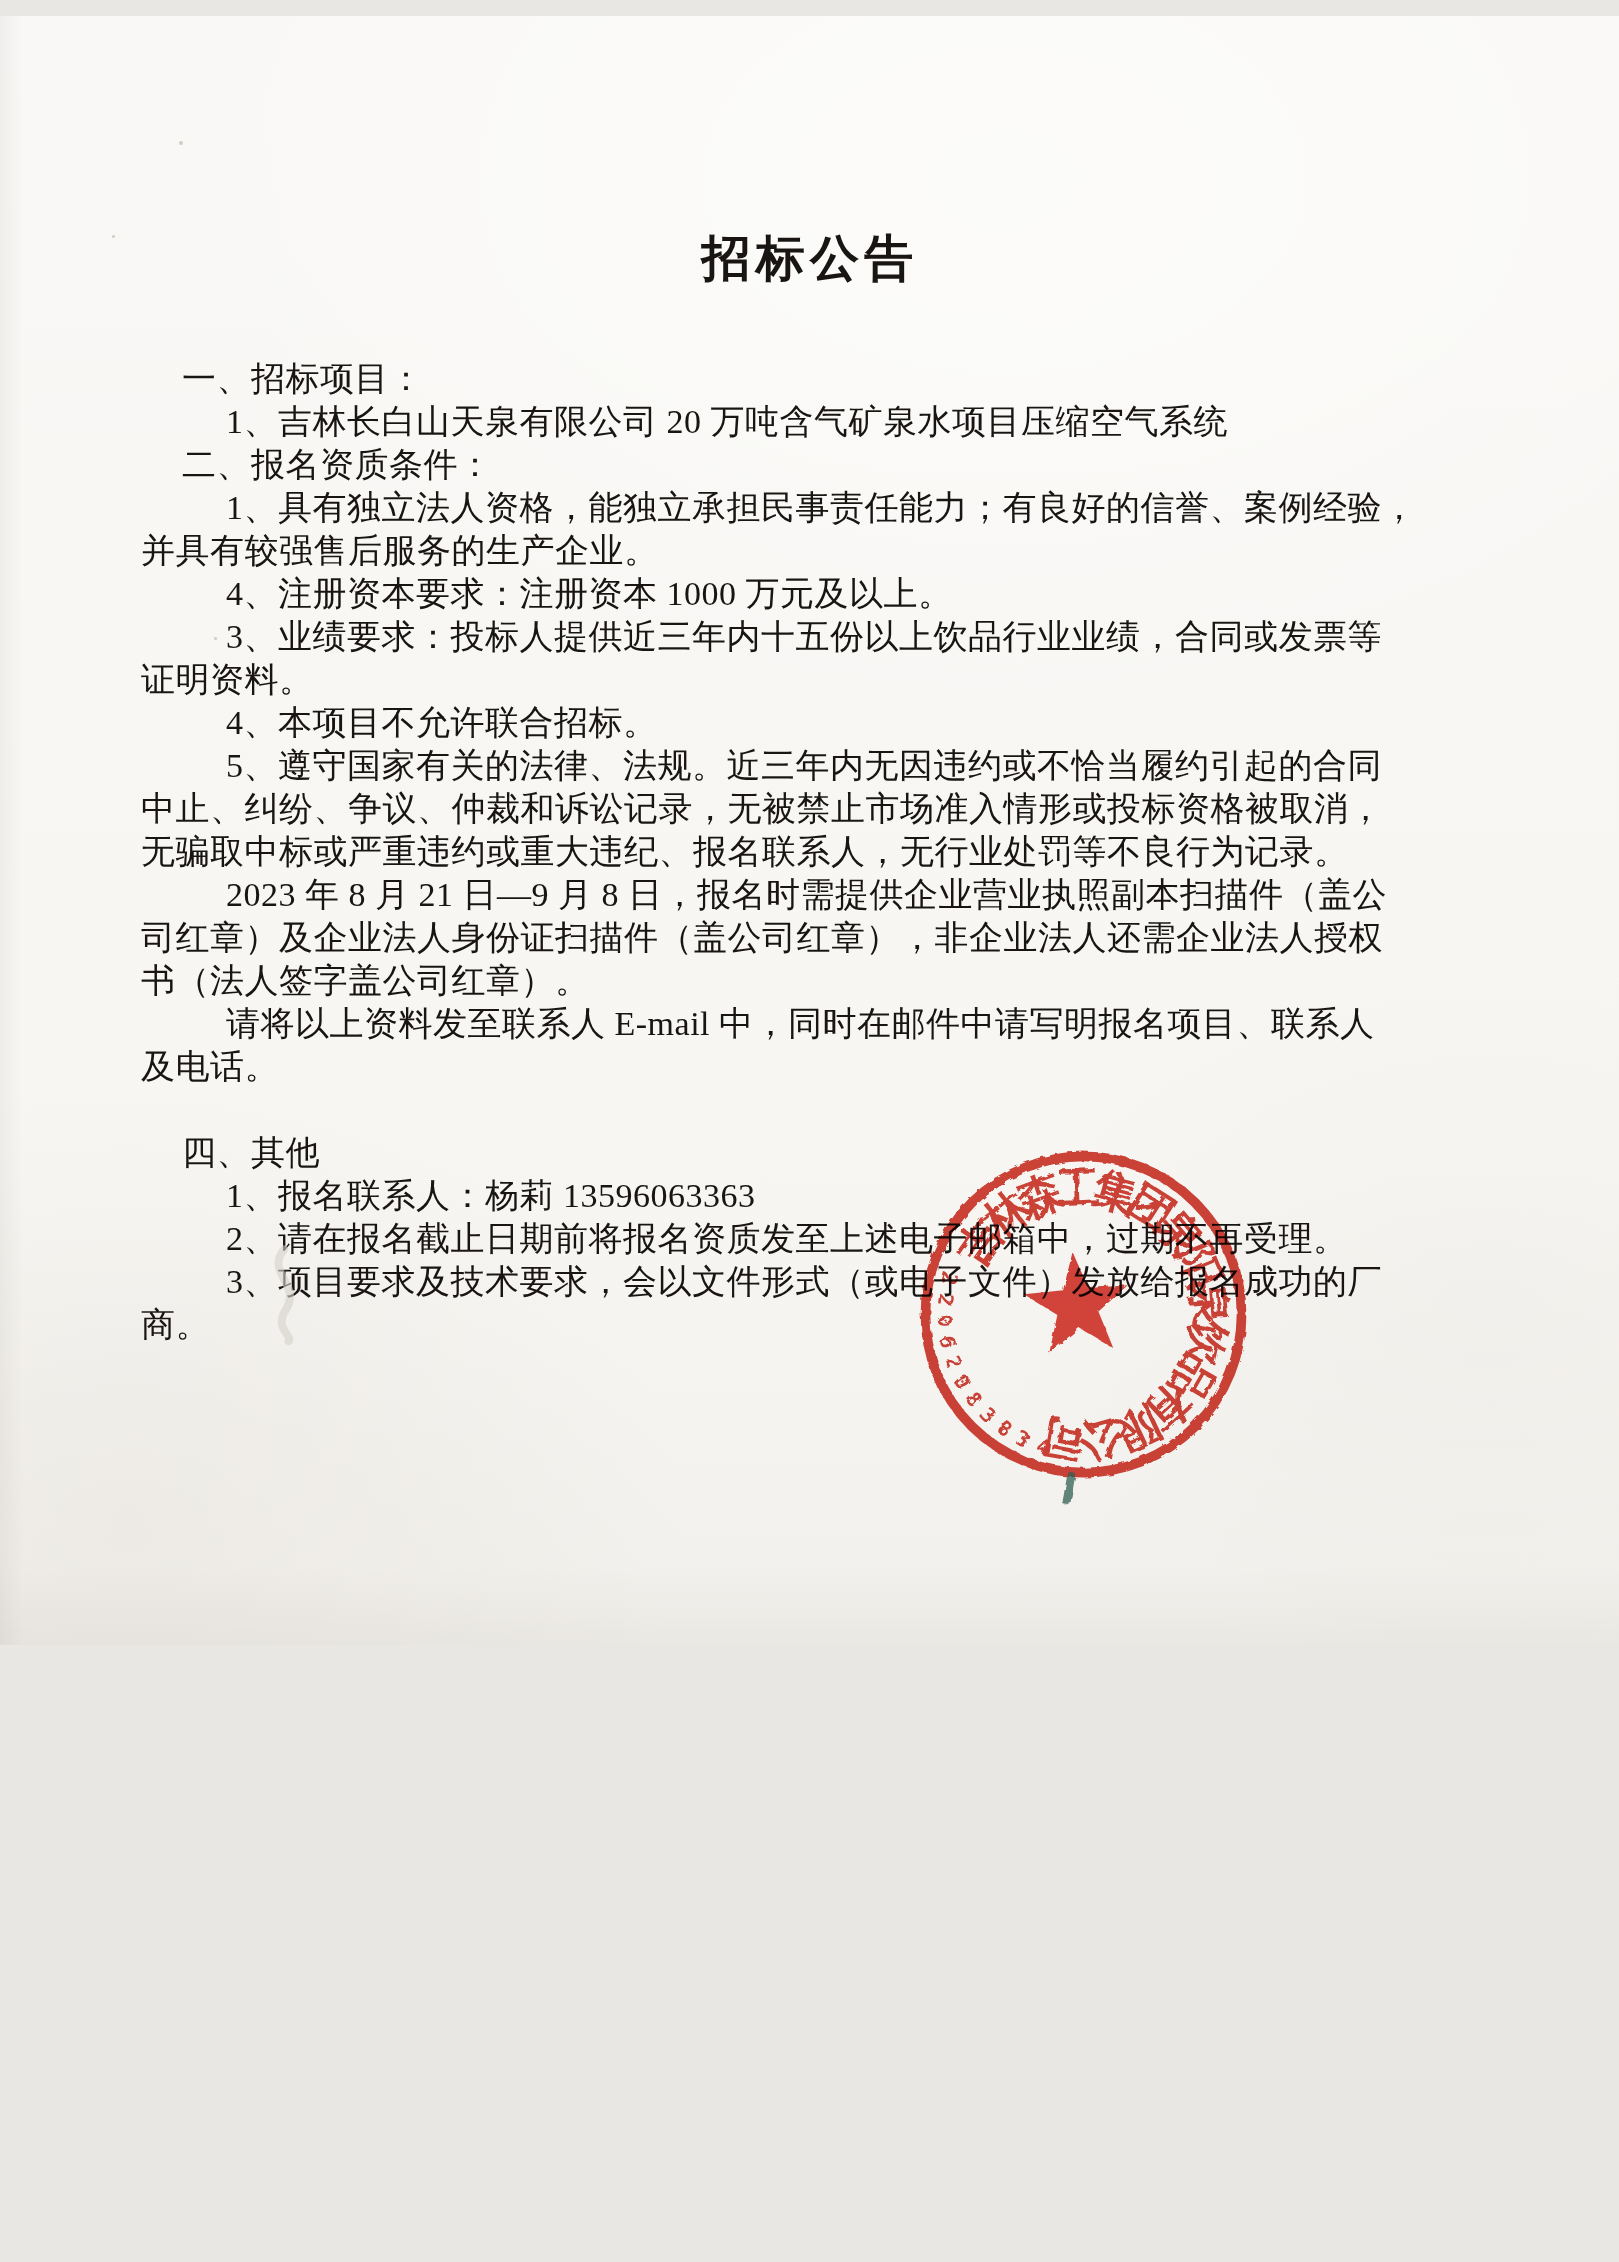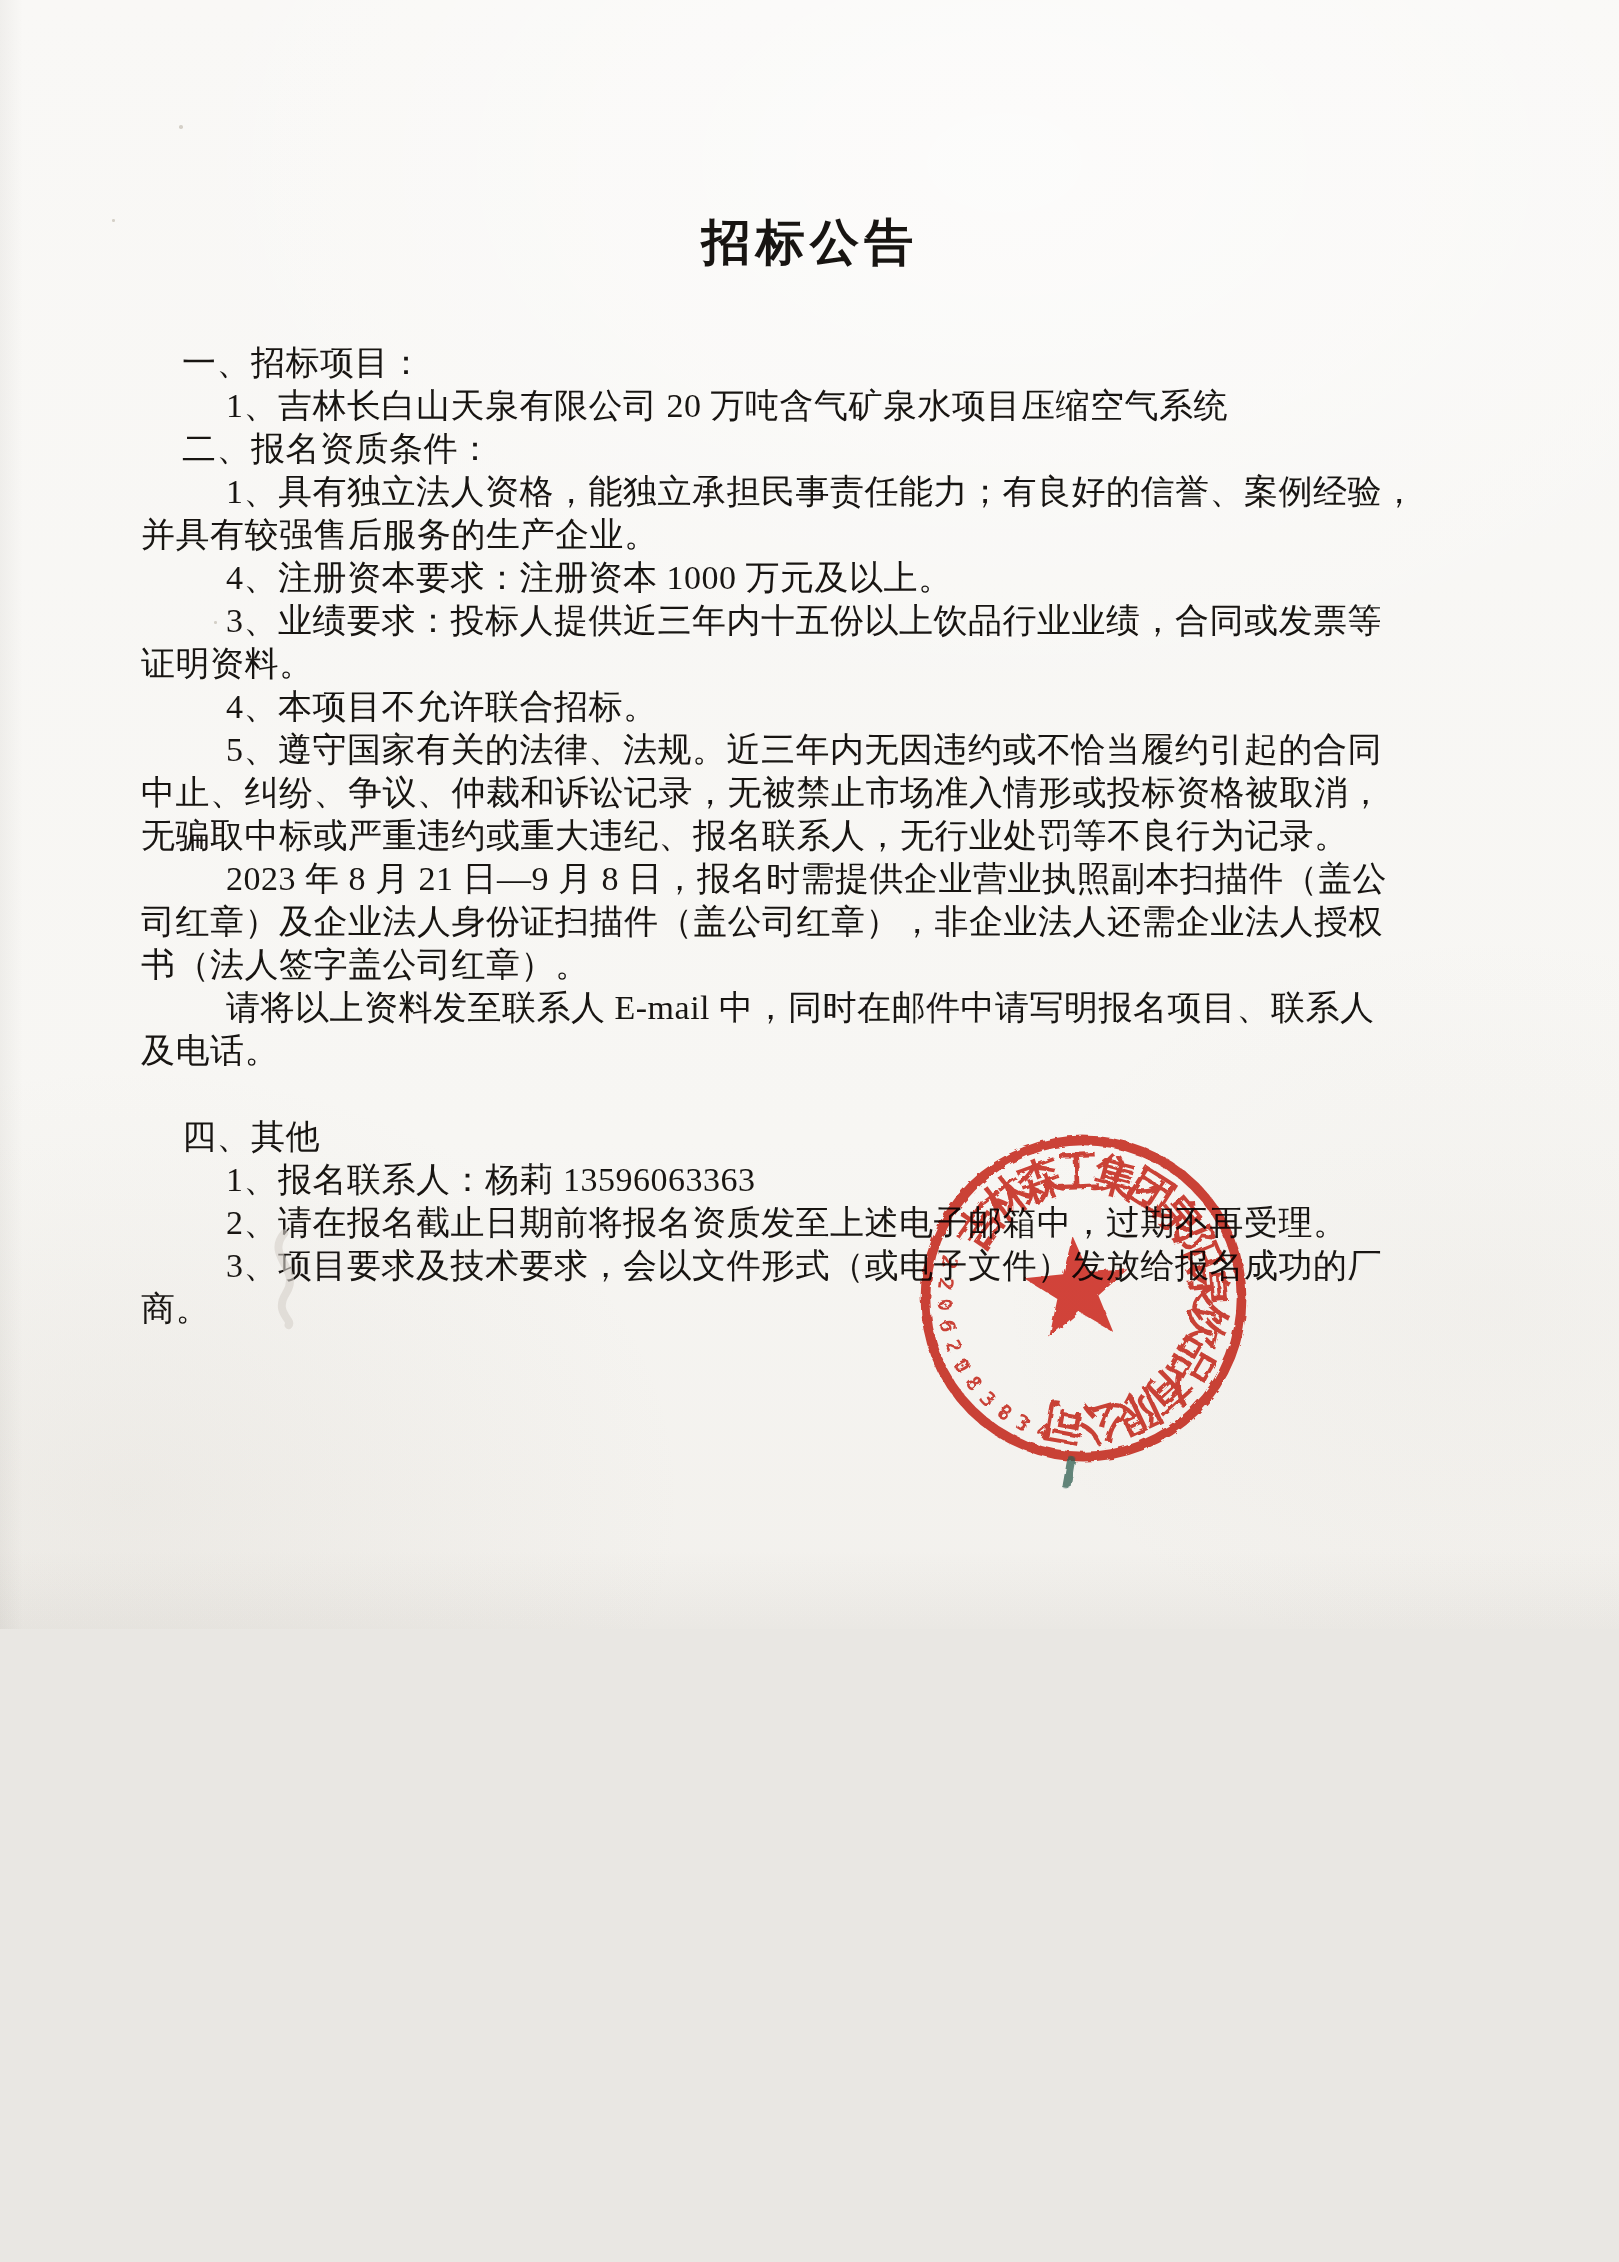--- a/index.html
+++ b/index.html
@@ -5,20 +5,21 @@
   html,body{margin:0;padding:0;background:#e9e7e3;}
   .page{
     position:relative;width:1620px;height:1629px;overflow:hidden;
     background:
       radial-gradient(1235px 794px at 62% 10%, rgba(255,255,255,.55), rgba(255,255,255,0) 70%),
       radial-gradient(794px 618px at 8% 92%, rgba(176,168,155,.10), rgba(176,168,155,0) 70%),
       radial-gradient(706px 529px at 92% 80%, rgba(176,168,155,.06), rgba(176,168,155,0) 70%),
       linear-gradient(180deg,#f9f8f6 0%,#f7f6f3 70%,#f2f0ec 100%);
     font-family:"Liberation Serif","DejaVu Serif",serif;
     color:#181512;
+    margin-top:16px;
   }
   .page::before{ 
     content:"";position:absolute;inset:0;pointer-events:none;
     background:
       linear-gradient(90deg, rgba(90,84,74,.06), rgba(90,84,74,0) 23px),
       linear-gradient(0deg, rgba(90,84,74,.05), rgba(90,84,74,0) 79px);
   }
   .title{
     position:absolute;top:212px;left:0;width:100%;text-align:center;
     font-size:49px;line-height:62px;font-weight:600;letter-spacing:5.3px;

